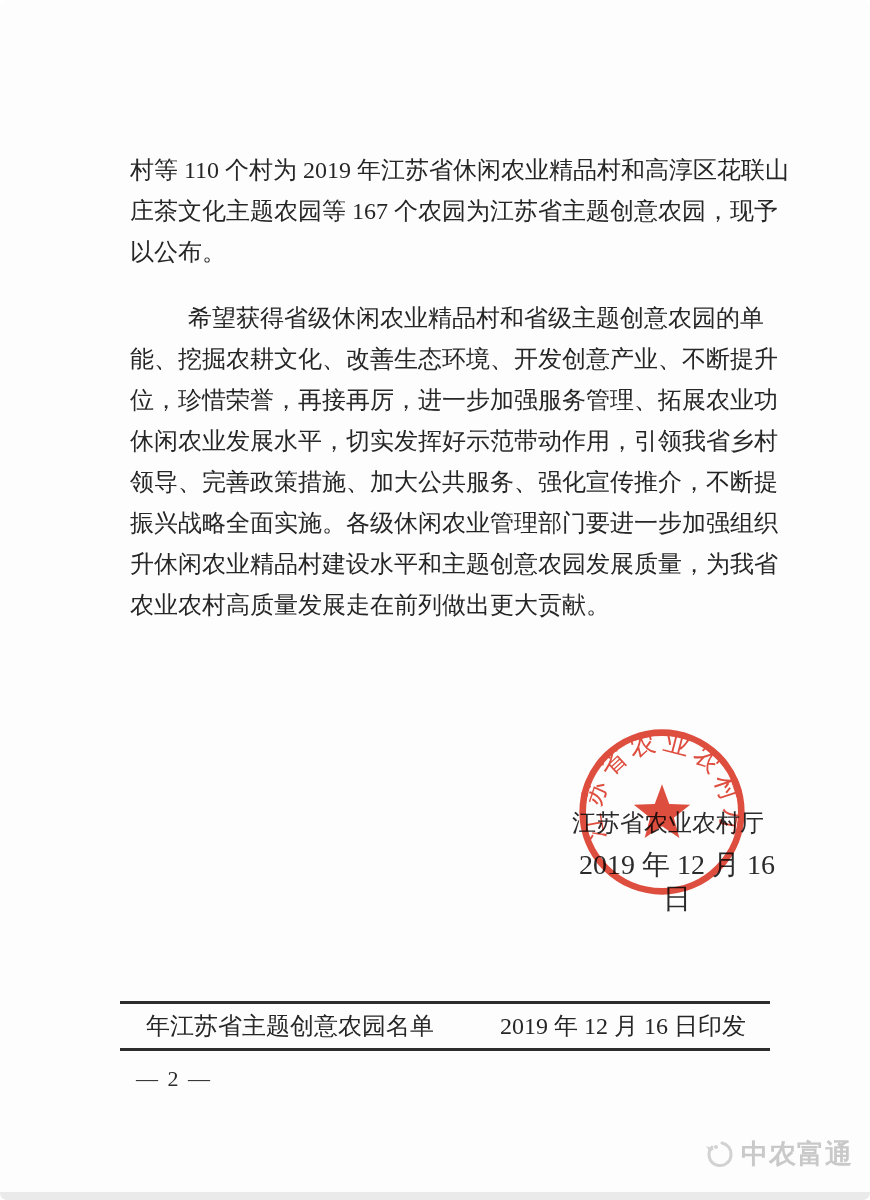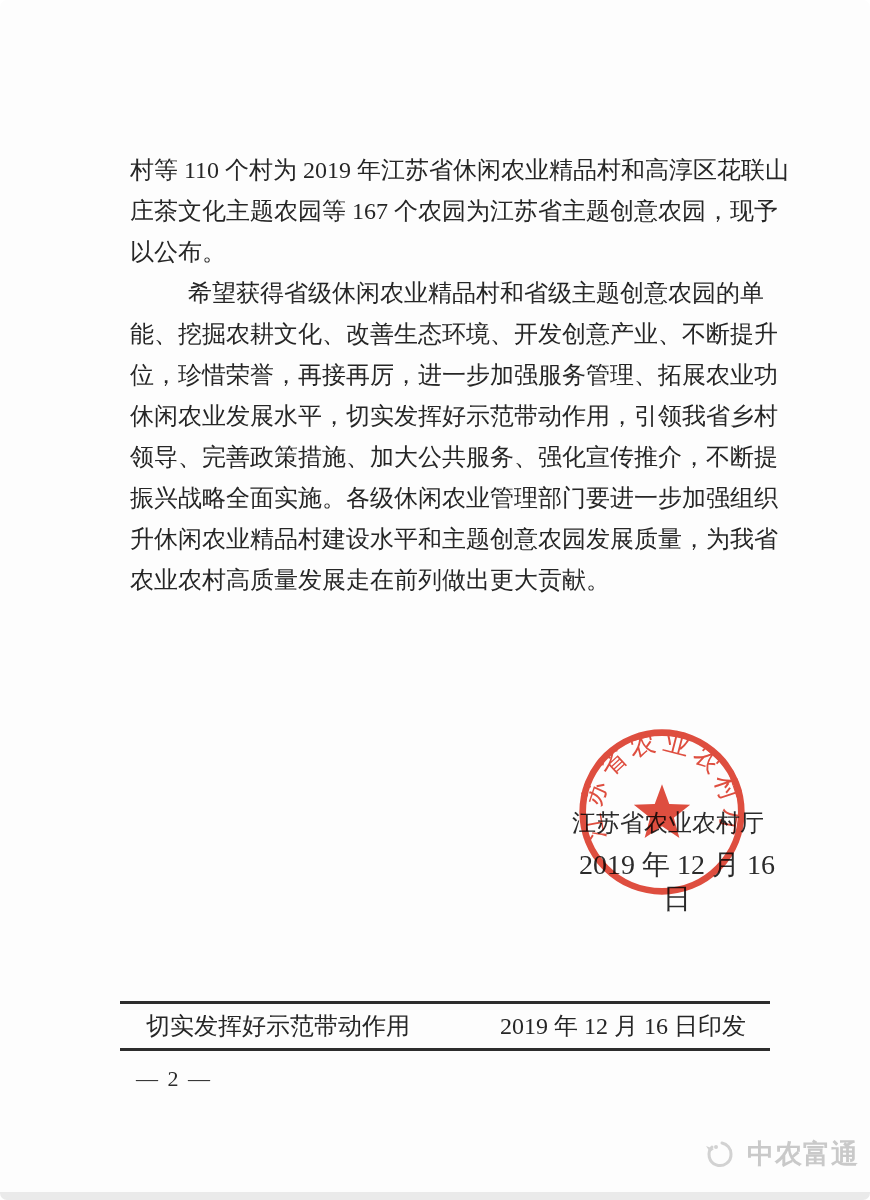--- a/index.html
+++ b/index.html
@@ -6,21 +6,21 @@
   html,body { background:#ffffff; }
   .page {
     position:relative; width:870px; height:1200px; margin:0 auto;
     background:#fdfdfd; overflow:hidden;
     font-family:"Liberation Serif","DejaVu Serif",serif;
     color:#262626;
     border-radius:7px;
   }
   .text-block { position:absolute; left:130px; top:150px; width:645px; }
   .line { font-size:24px; height:41px; line-height:41px; white-space:nowrap; }
-  .indent { padding-left:58px; }
+  .indent { padding-left:58px;margin-top:25px; }
   .attach-item2 { padding-left:130px; }
   .attach-label { display:inline; }
   .sig-org {
     position:absolute; top:806px; left:553px; width:230px;
     text-align:center; font-size:24px; line-height:34px; color:#2b2b2b;
   }
   .sig-date {
     position:absolute; top:848px; left:562px; width:230px;
     text-align:center; font-size:28px; line-height:34px; color:#2b2b2b;
   }
@@ -33,21 +33,21 @@
     border-top:3px solid #2d2d2d; border-bottom:3px solid #2d2d2d;
     display:flex; align-items:center; justify-content:space-between;
     padding:0 24px 0 26px; font-size:24px;
   }
   .page-number {
     position:absolute; left:136px; top:1066px;
     font-size:22px; letter-spacing:2px; color:#2b2b2b;
   }
   .watermark {
     position:absolute; left:700px; top:1134px;
-    display:flex; align-items:center; gap:7px;
+    display:flex; align-items:center; gap:1px;
   }
   .watermark-text {
     font-family:"Liberation Sans","DejaVu Sans",sans-serif;
     font-weight:bold; font-size:27px; color:#c9c9c9; letter-spacing:1px;
   }
   .page-edge-bottom {
     position:absolute; left:0; bottom:0; width:100%; height:8px;
     background:#eaeaea;
   }
 </style>
@@ -80,21 +80,21 @@
   <svg class="seal" viewBox="0 0 180 180" xmlns="http://www.w3.org/2000/svg">
     <circle cx="90" cy="90" r="83" fill="none" stroke-width="7" stroke="#dd3a2a"></circle>
     <path id="sealArc" d="M 34.6,122 A 64,64 0 1 1 145.4,122" fill="none"></path>
     <text font-size="27" letter-spacing="5" font-family="Liberation Serif, DejaVu Serif, serif" fill="#dd3a2a">
       <textPath href="#sealArc" startOffset="50%" text-anchor="middle">江苏省农业农村厅</textPath>
     </text>
     <polygon points="90,61 97.6,81.5 119.5,82.4 102.4,96 108.2,117.1 90,105 71.8,117.1 77.6,96 60.5,82.4 82.4,81.5" fill="#dd3a2a"></polygon>
   </svg>
 
   <div class="footer-bar">
-    <span>切实发挥好示范带动作用</span>
+    <span>年江苏省主题创意农园名单</span>
     <span>2019 年 12 月 16 日印发</span>
   </div>
 
   <div class="page-number">— 2 —</div>
 
   <div class="watermark">
     <svg width="40" height="40" viewBox="0 0 40 40" xmlns="http://www.w3.org/2000/svg">
       <path d="M 12 13 A 11 11 0 1 0 31 20 A 11 11 0 0 0 22 9" fill="none" stroke="#d2d2d2" stroke-width="3" stroke-linecap="round"></path>
       <path d="M 6 12 L 14 15 L 10 18 Z" fill="#d2d2d2"></path>
       <circle cx="16" cy="13" r="2" fill="#d2d2d2"></circle>

